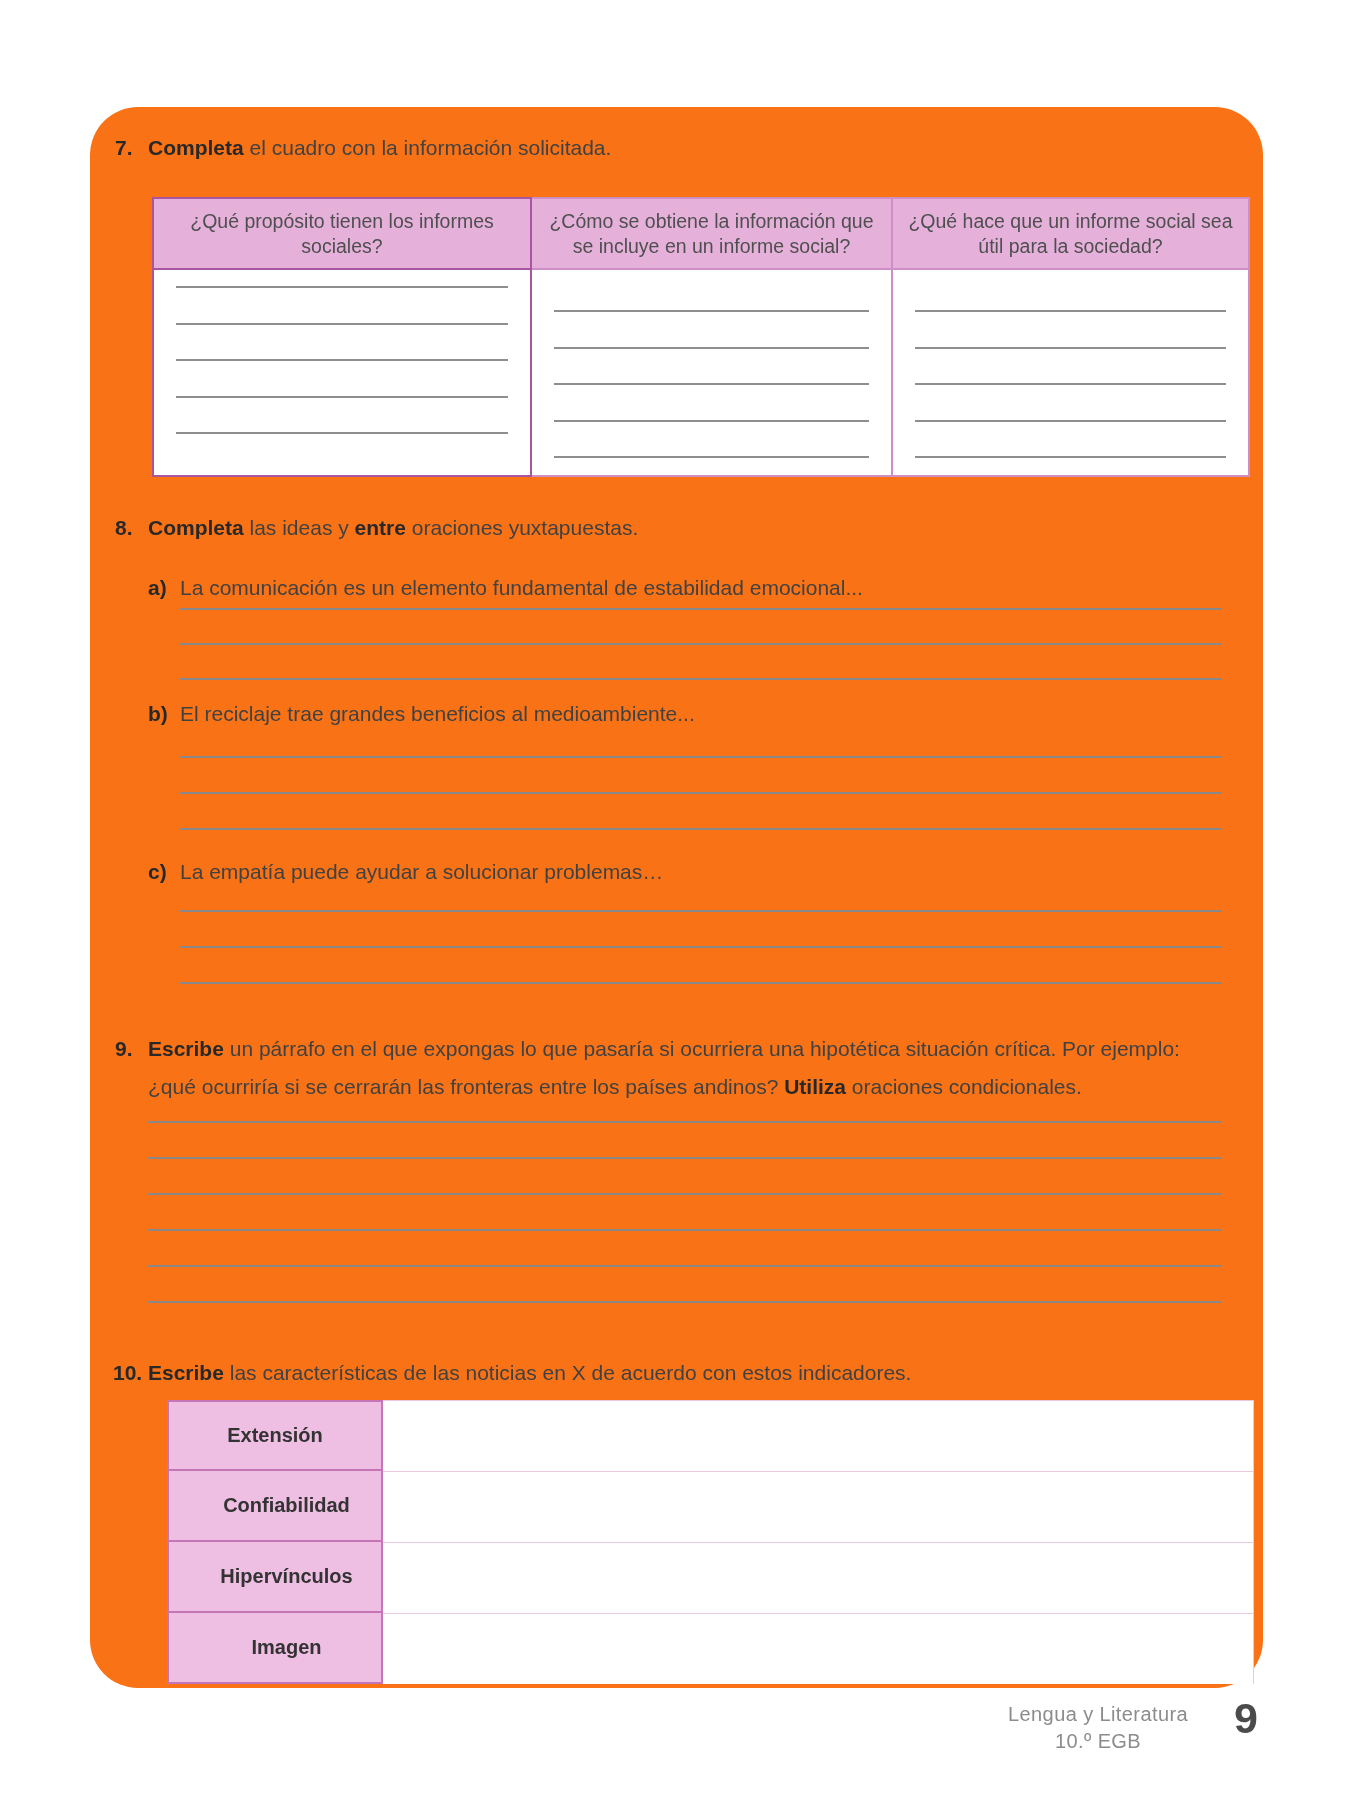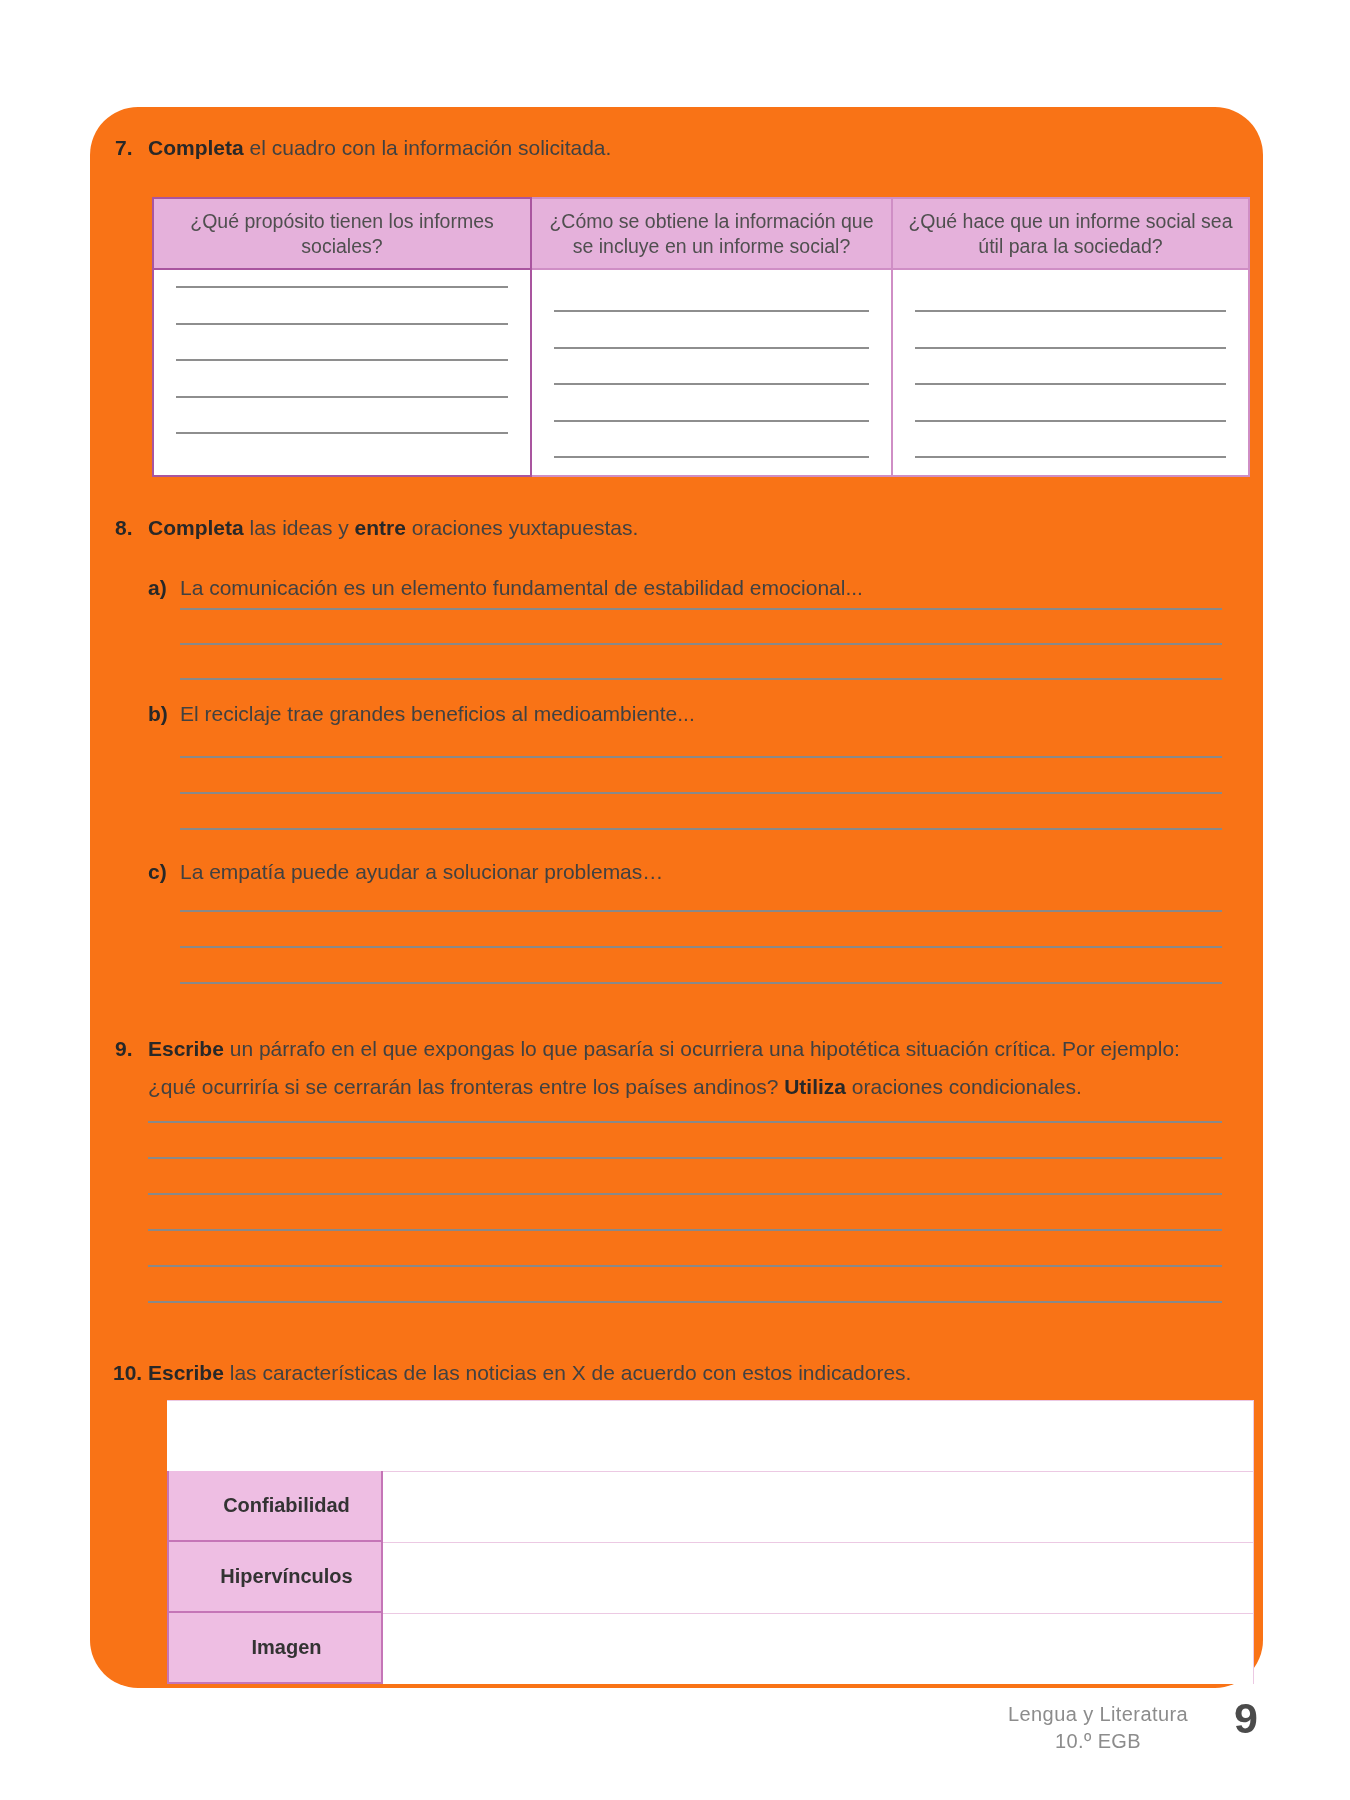--- a/index.html
+++ b/index.html
@@ -138,20 +138,21 @@
       <div class="wline"></div>
       <div class="wline"></div>
     </div>
 
   <div class="abs ex-heading" style="left:23px; top:1247px; width:1100px;">
     <span class="num" style="width:35px;">10.</span><span class="bold">Escribe</span><span> las características de las noticias en X de acuerdo con estos indicadores.</span>
   </div>
 
   <div class="abs t10">
     <div class="t10row">
+      <div class="t10label">Extensión</div>
       <div class="t10val"></div>
     </div>
     <div class="t10row">
       <div class="t10label">Confiabilidad</div>
       <div class="t10val"></div>
     </div>
     <div class="t10row">
       <div class="t10label">Hipervínculos</div>
       <div class="t10val"></div>
     </div>

